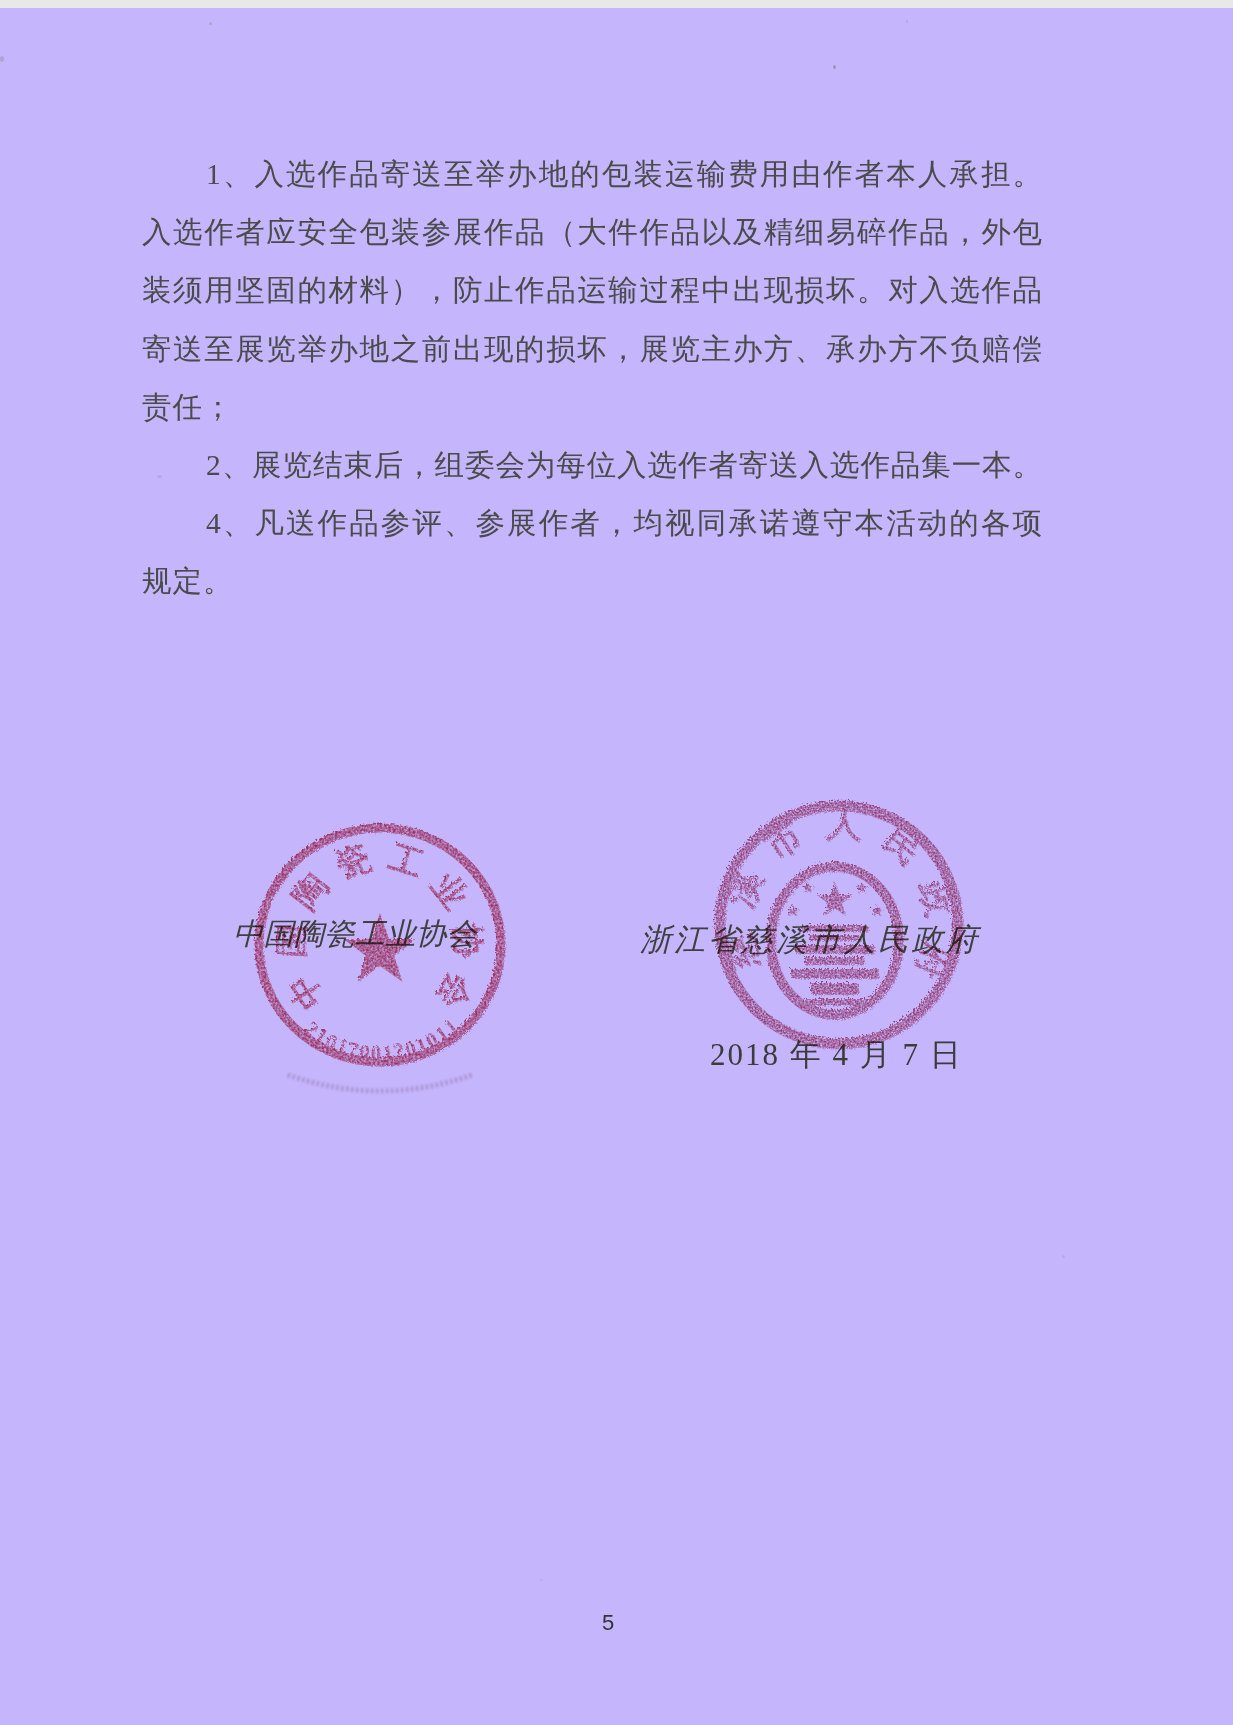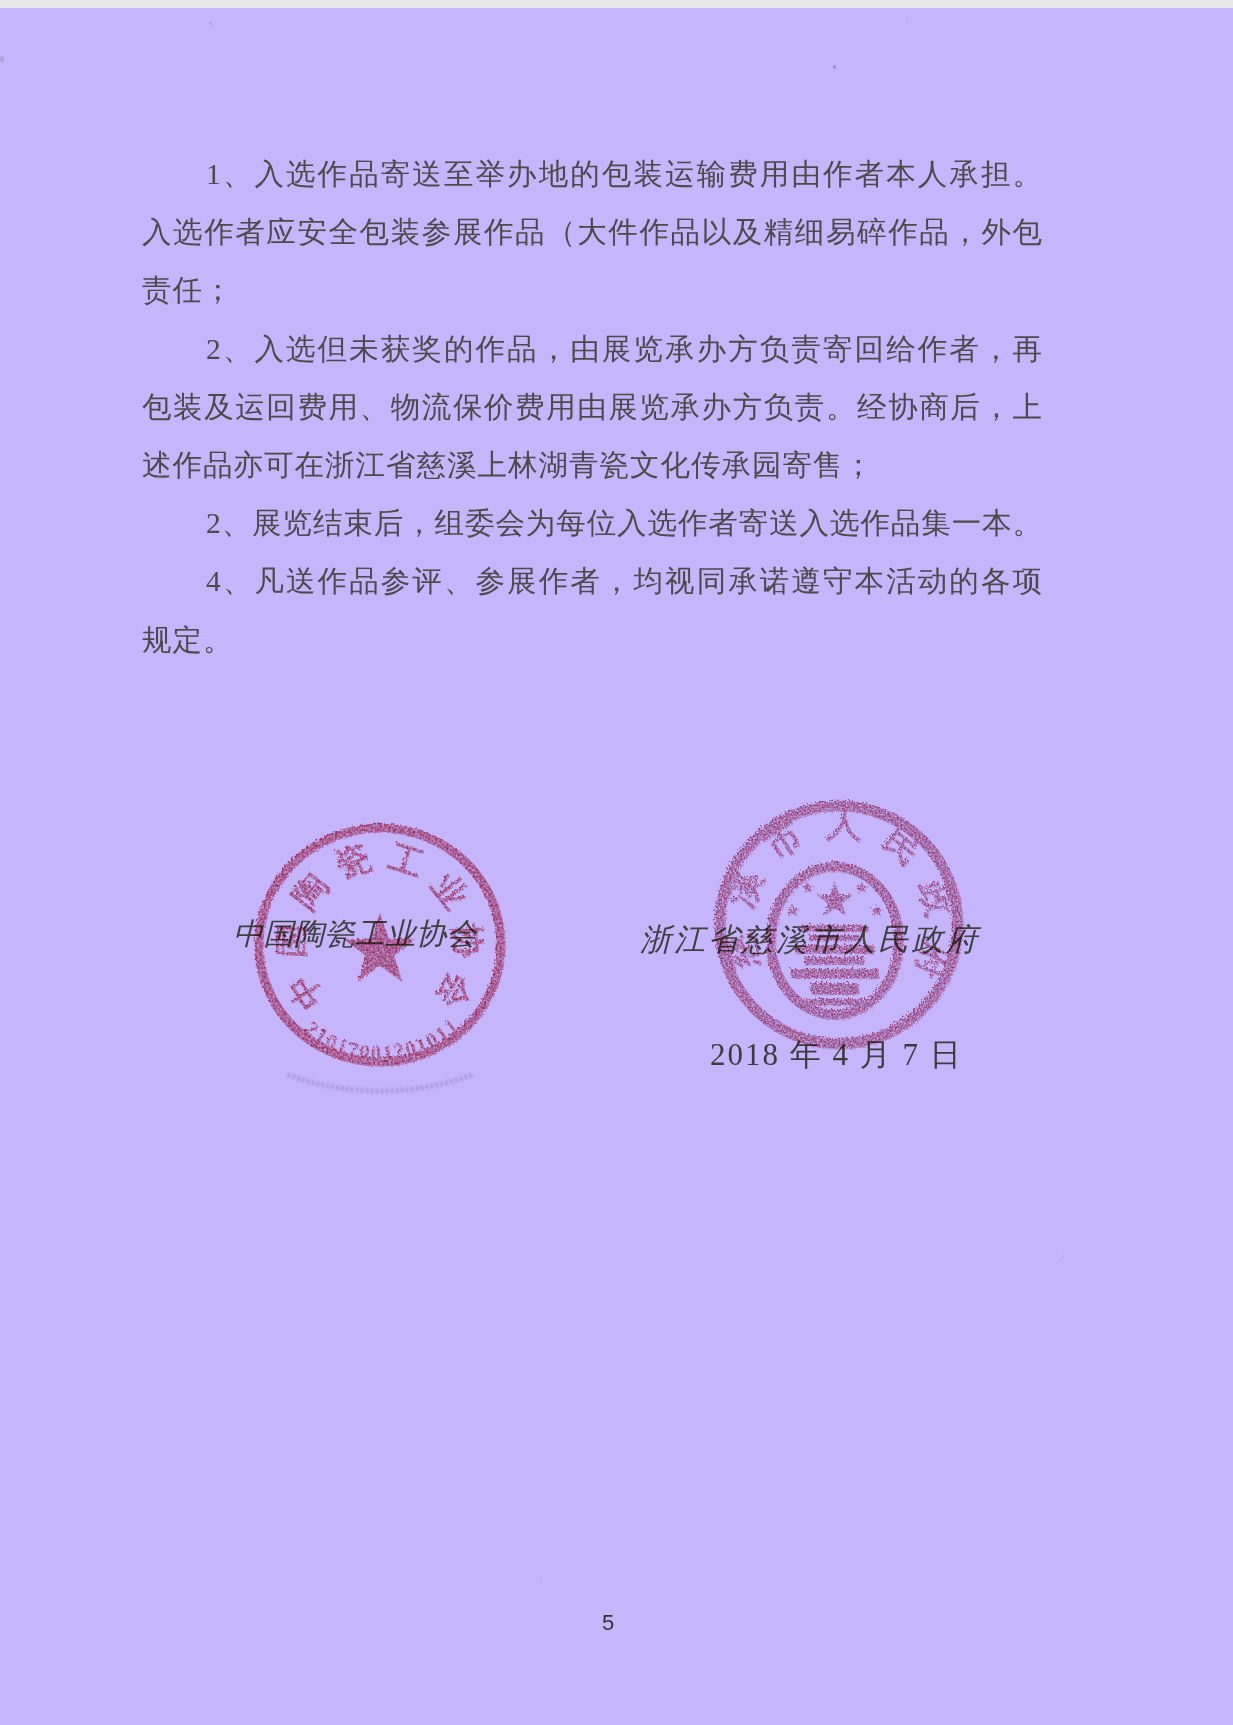--- a/index.html
+++ b/index.html
@@ -53,26 +53,23 @@
 </style>
 </head>
 <body>
 
 <div class="page">
 
   <div class="text-block">
     <div class="para">
       <div class="line jl ind">1、入选作品寄送至举办地的包装运输费用由作者本人承担。</div>
       <div class="line jl">入选作者应安全包装参展作品（大件作品以及精细易碎作品，外包</div>
+      <div class="line jl">装须用坚固的材料），防止作品运输过程中出现损坏。对入选作品</div>
+      <div class="line jl">寄送至展览举办地之前出现的损坏，展览主办方、承办方不负赔偿</div>
       <div class="line">责任；</div>
-    </div>
-    <div class="para">
-      <div class="line jl ind">2、入选但未获奖的作品，由展览承办方负责寄回给作者，再</div>
-      <div class="line jl">包装及运回费用、物流保价费用由展览承办方负责。经协商后，上</div>
-      <div class="line">述作品亦可在浙江省慈溪上林湖青瓷文化传承园寄售；</div>
     </div>
     <div class="para">
       <div class="line jl ind">2、展览结束后，组委会为每位入选作者寄送入选作品集一本。</div>
     </div>
     <div class="para">
       <div class="line jl ind">4、凡送作品参评、参展作者，均视同承诺遵守本活动的各项</div>
       <div class="line">规定。</div>
     </div>
   </div>
 

